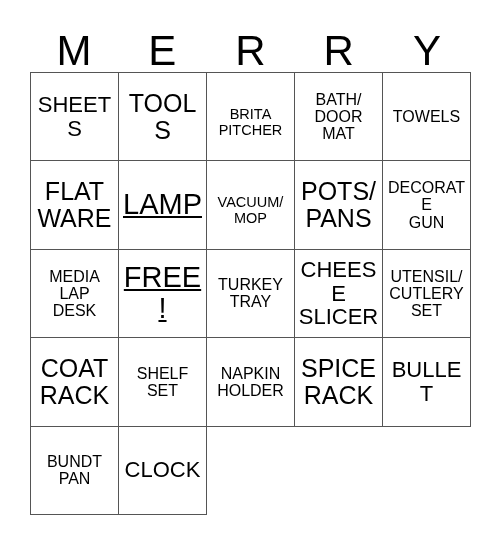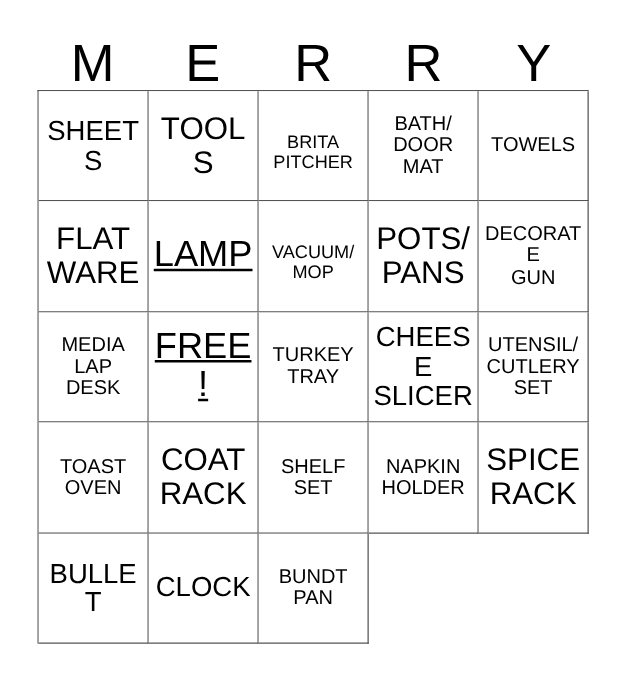--- a/index.html
+++ b/index.html
@@ -150,45 +150,41 @@
       </div>
       <div class="cell fs-ml">
         <span class="cell-text">CHEESE
 SLICER</span>
       </div>
       <div class="cell fs-m">
         <span class="cell-text">UTENSIL/
 CUTLERY
 SET</span>
       </div>
-      <div class="cell fs-l">
-        <span class="cell-text">TOAST
-OVEN</span>
-      </div>
       <div class="cell fs-xl">
         <span class="cell-text">COAT
 RACK</span>
       </div>
       <div class="cell fs-l">
         <span class="cell-text">SHELF
 SET</span>
       </div>
       <div class="cell fs-m">
         <span class="cell-text">NAPKIN
 HOLDER</span>
       </div>
       <div class="cell fs-xl">
         <span class="cell-text">SPICE
 RACK</span>
       </div>
       <div class="cell fs-ml">
         <span class="cell-text">BULLET</span>
       </div>
-      <div class="cell fs-ml">
-        <span class="cell-text">CLOCK</span>
-      </div>
       <div class="cell fs-l">
         <span class="cell-text">BUNDT
 PAN</span>
+      </div>
+      <div class="cell fs-ml">
+        <span class="cell-text">CLOCK</span>
       </div>
     </div>
 
 </div>
 
 </body></html>

